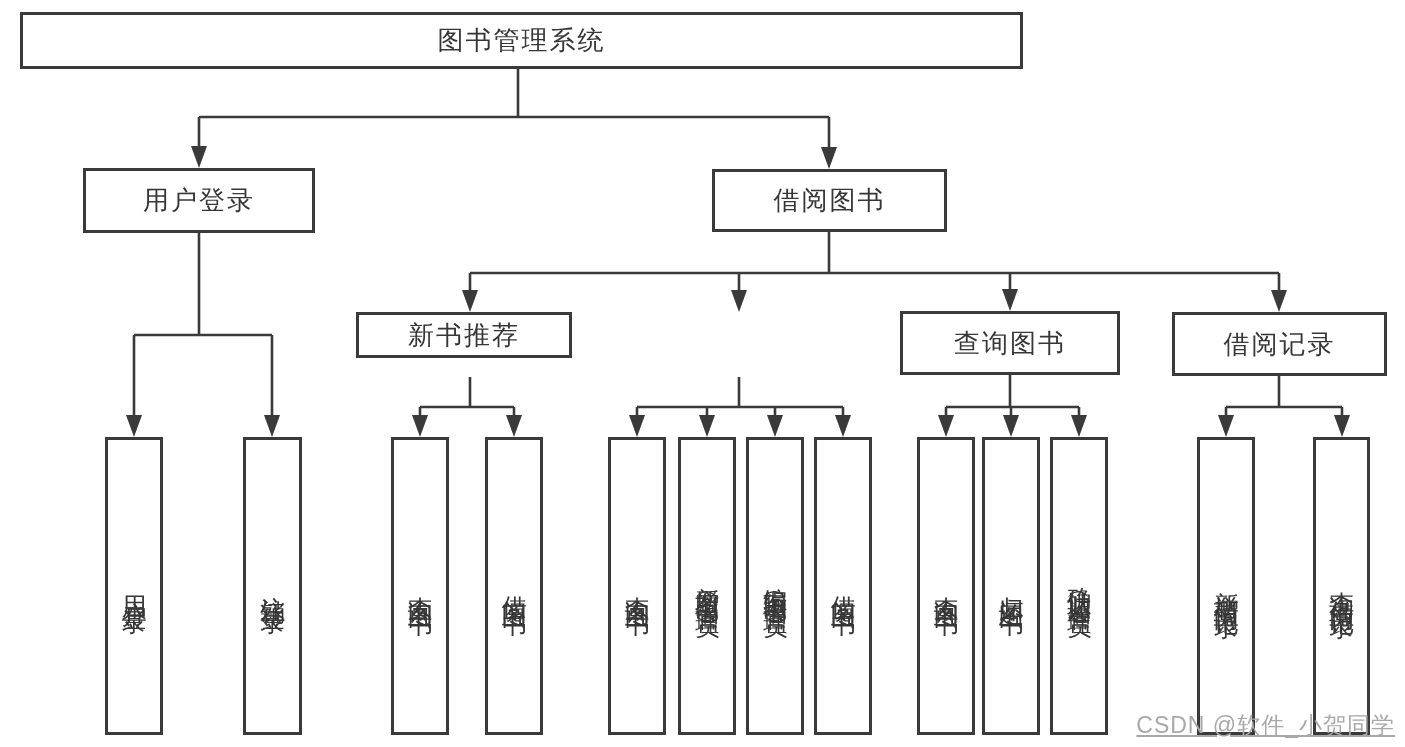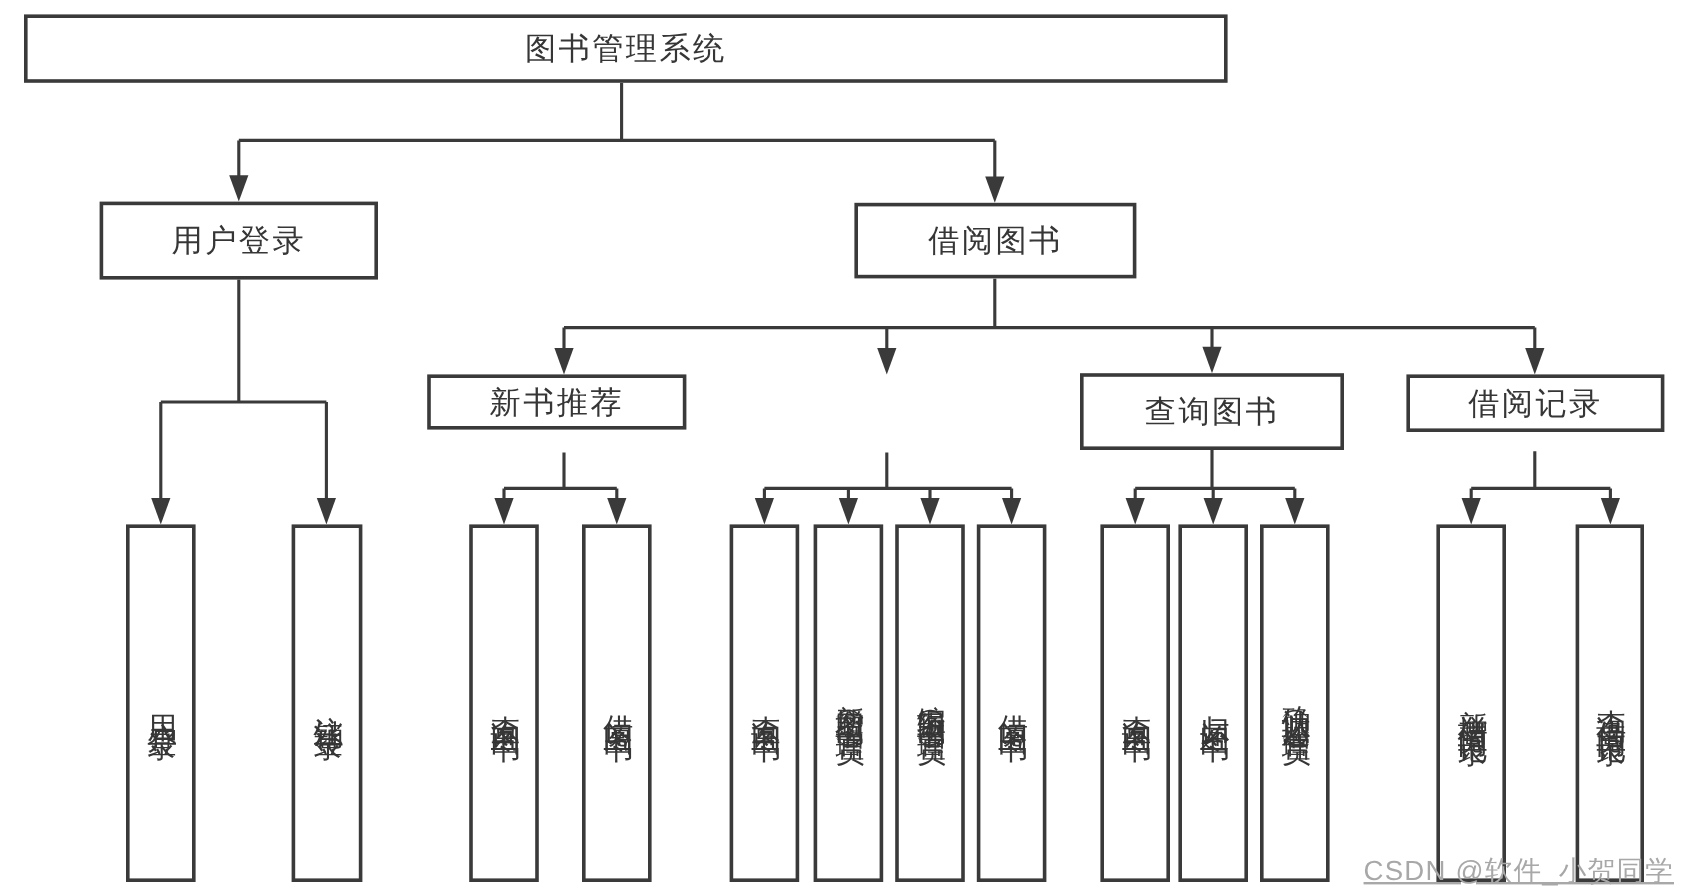--- a/index.html
+++ b/index.html
@@ -101,21 +101,21 @@
   <div class="node hbox" style="left:712px;top:169px;width:235px;height:63px">
     <span>借阅图书</span>
   </div>
 
   <div class="node hbox" style="left:356px;top:312px;width:216px;height:46px">
     <span>新书推荐</span>
   </div>
   <div class="node hbox" style="left:900px;top:311px;width:220px;height:64px">
     <span>查询图书</span>
   </div>
-  <div class="node hbox" style="left:1172px;top:312px;width:215px;height:48px">
+  <div class="node hbox" style="left:1172px;top:312px;width:215px;height:64px">
     <span>借阅记录</span>
   </div>
 
   <div class="node vbox" style="left:105px;top:437px;width:58px;height:298px">
     <span>用户登录</span>
   </div>
   <div class="node vbox" style="left:243px;top:437px;width:59px;height:298px">
     <span>注销登录</span>
   </div>
 

